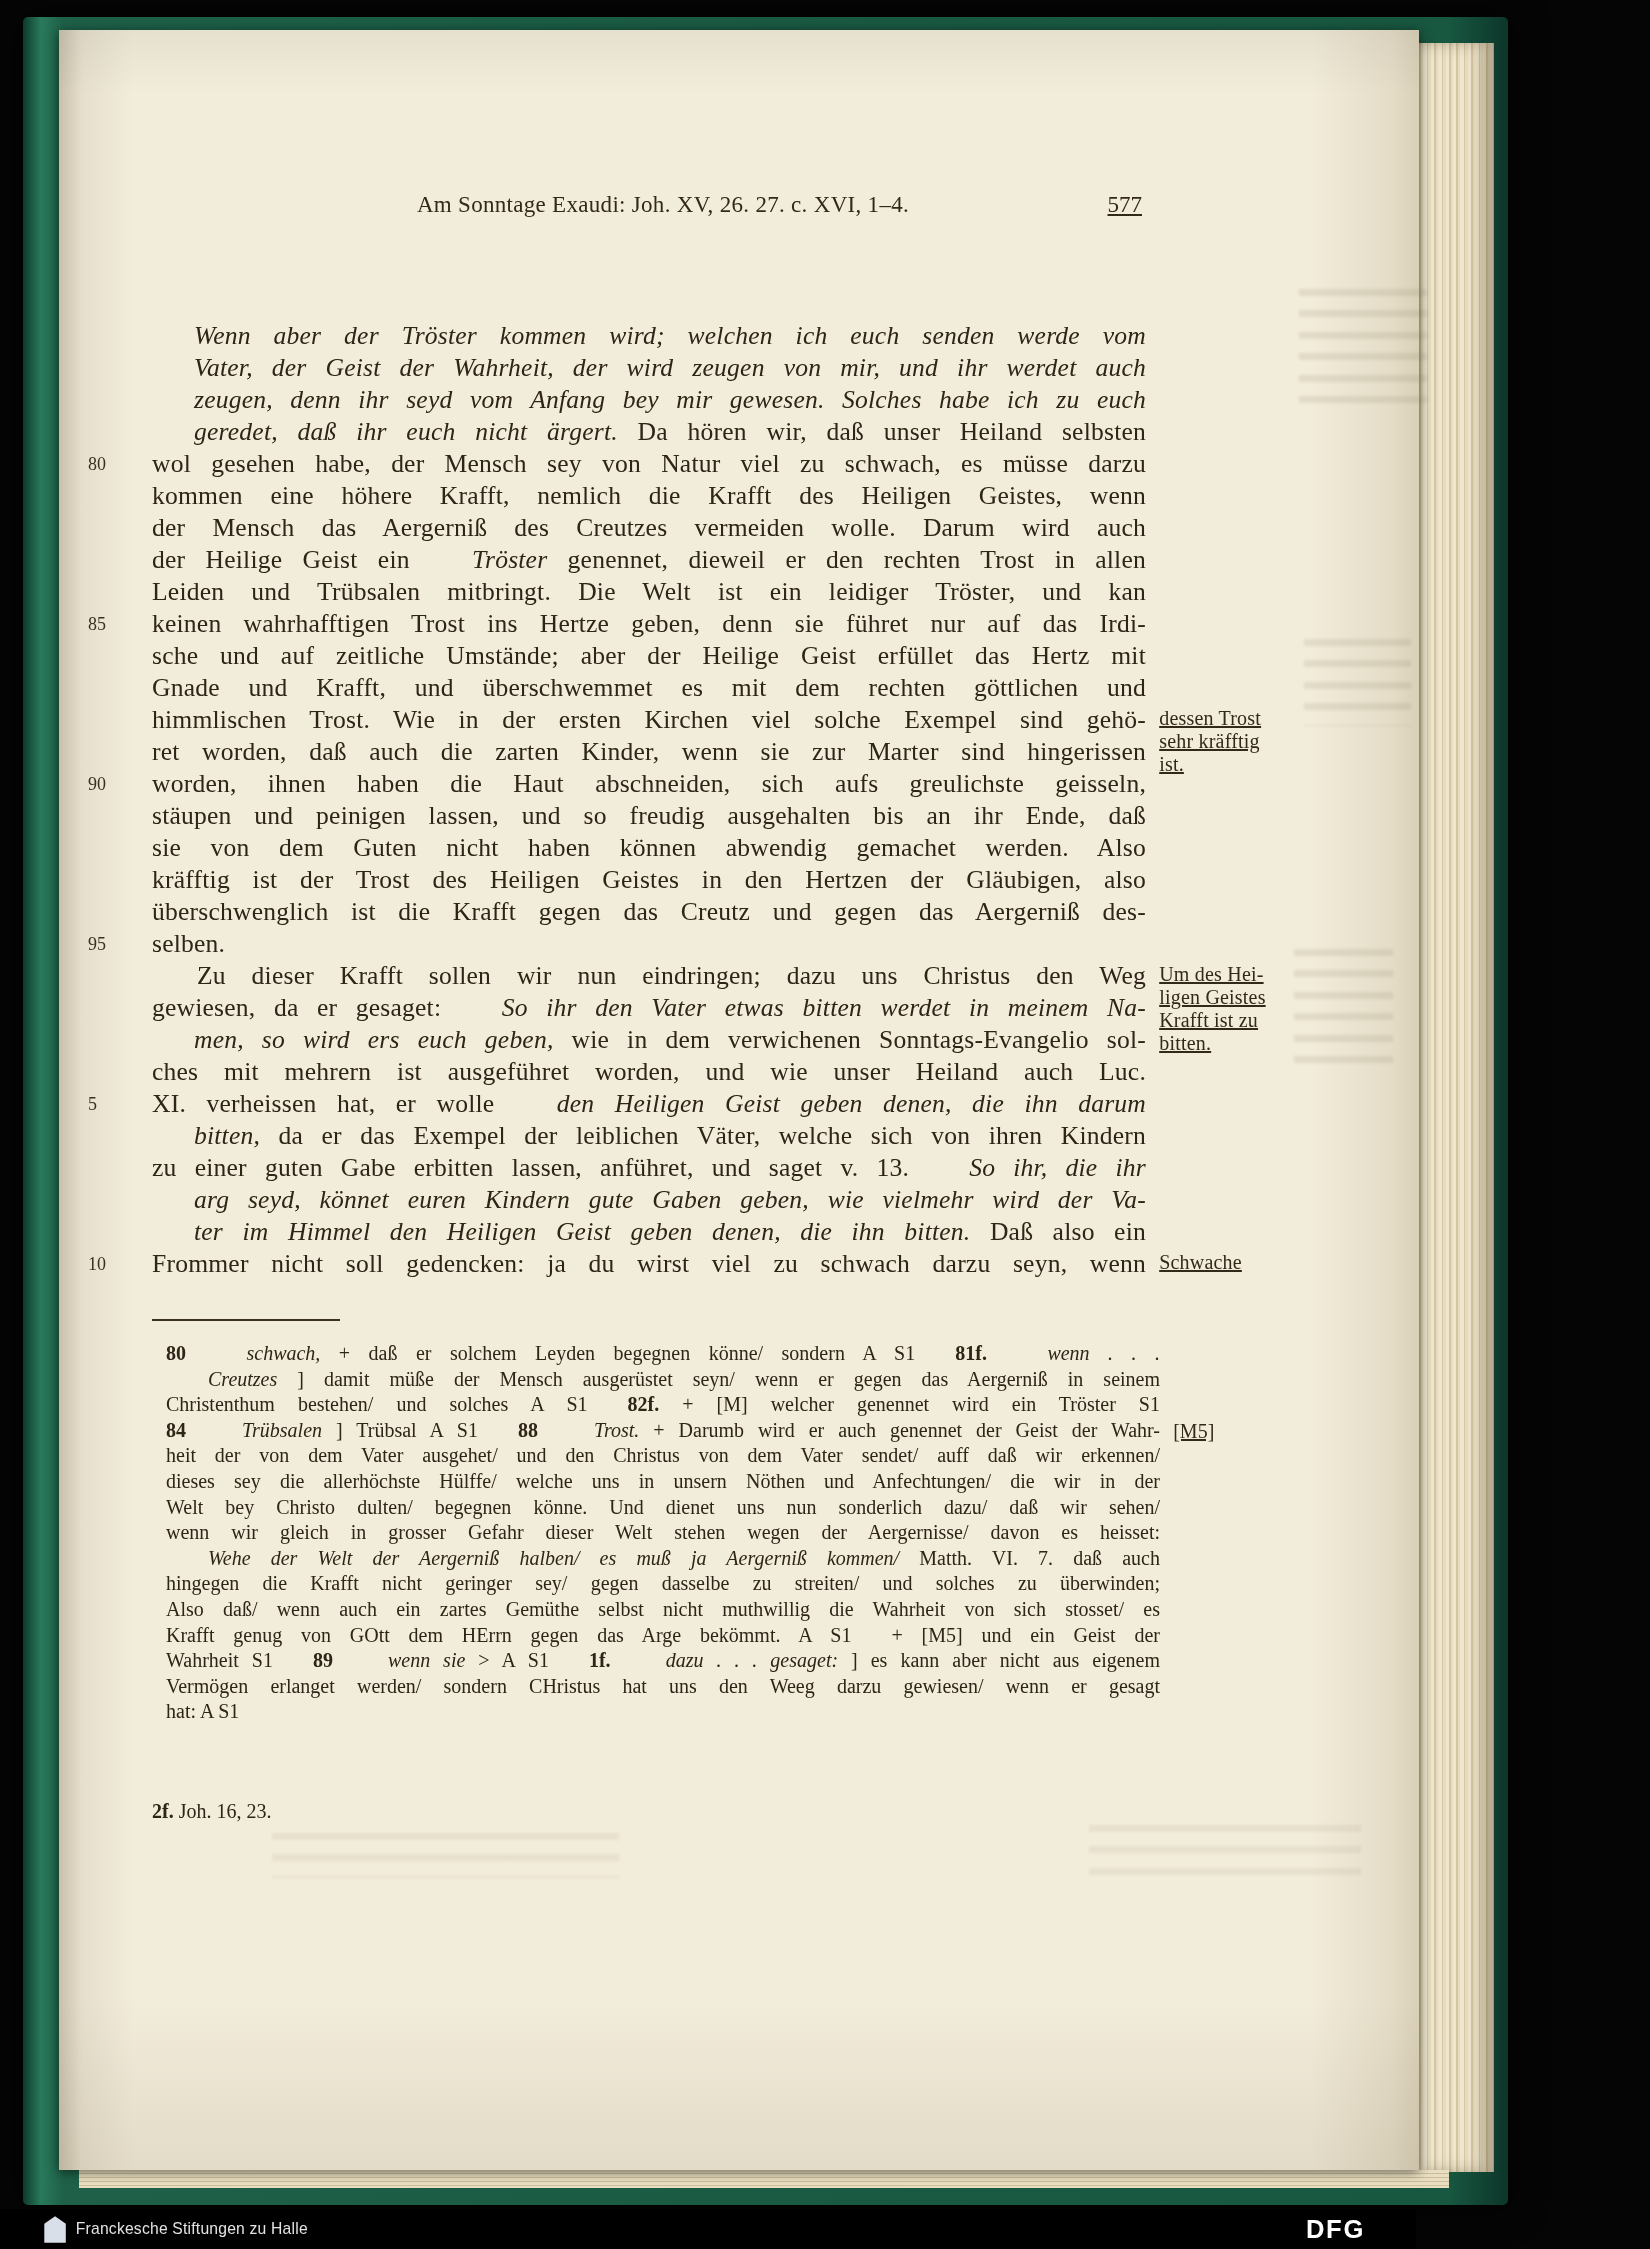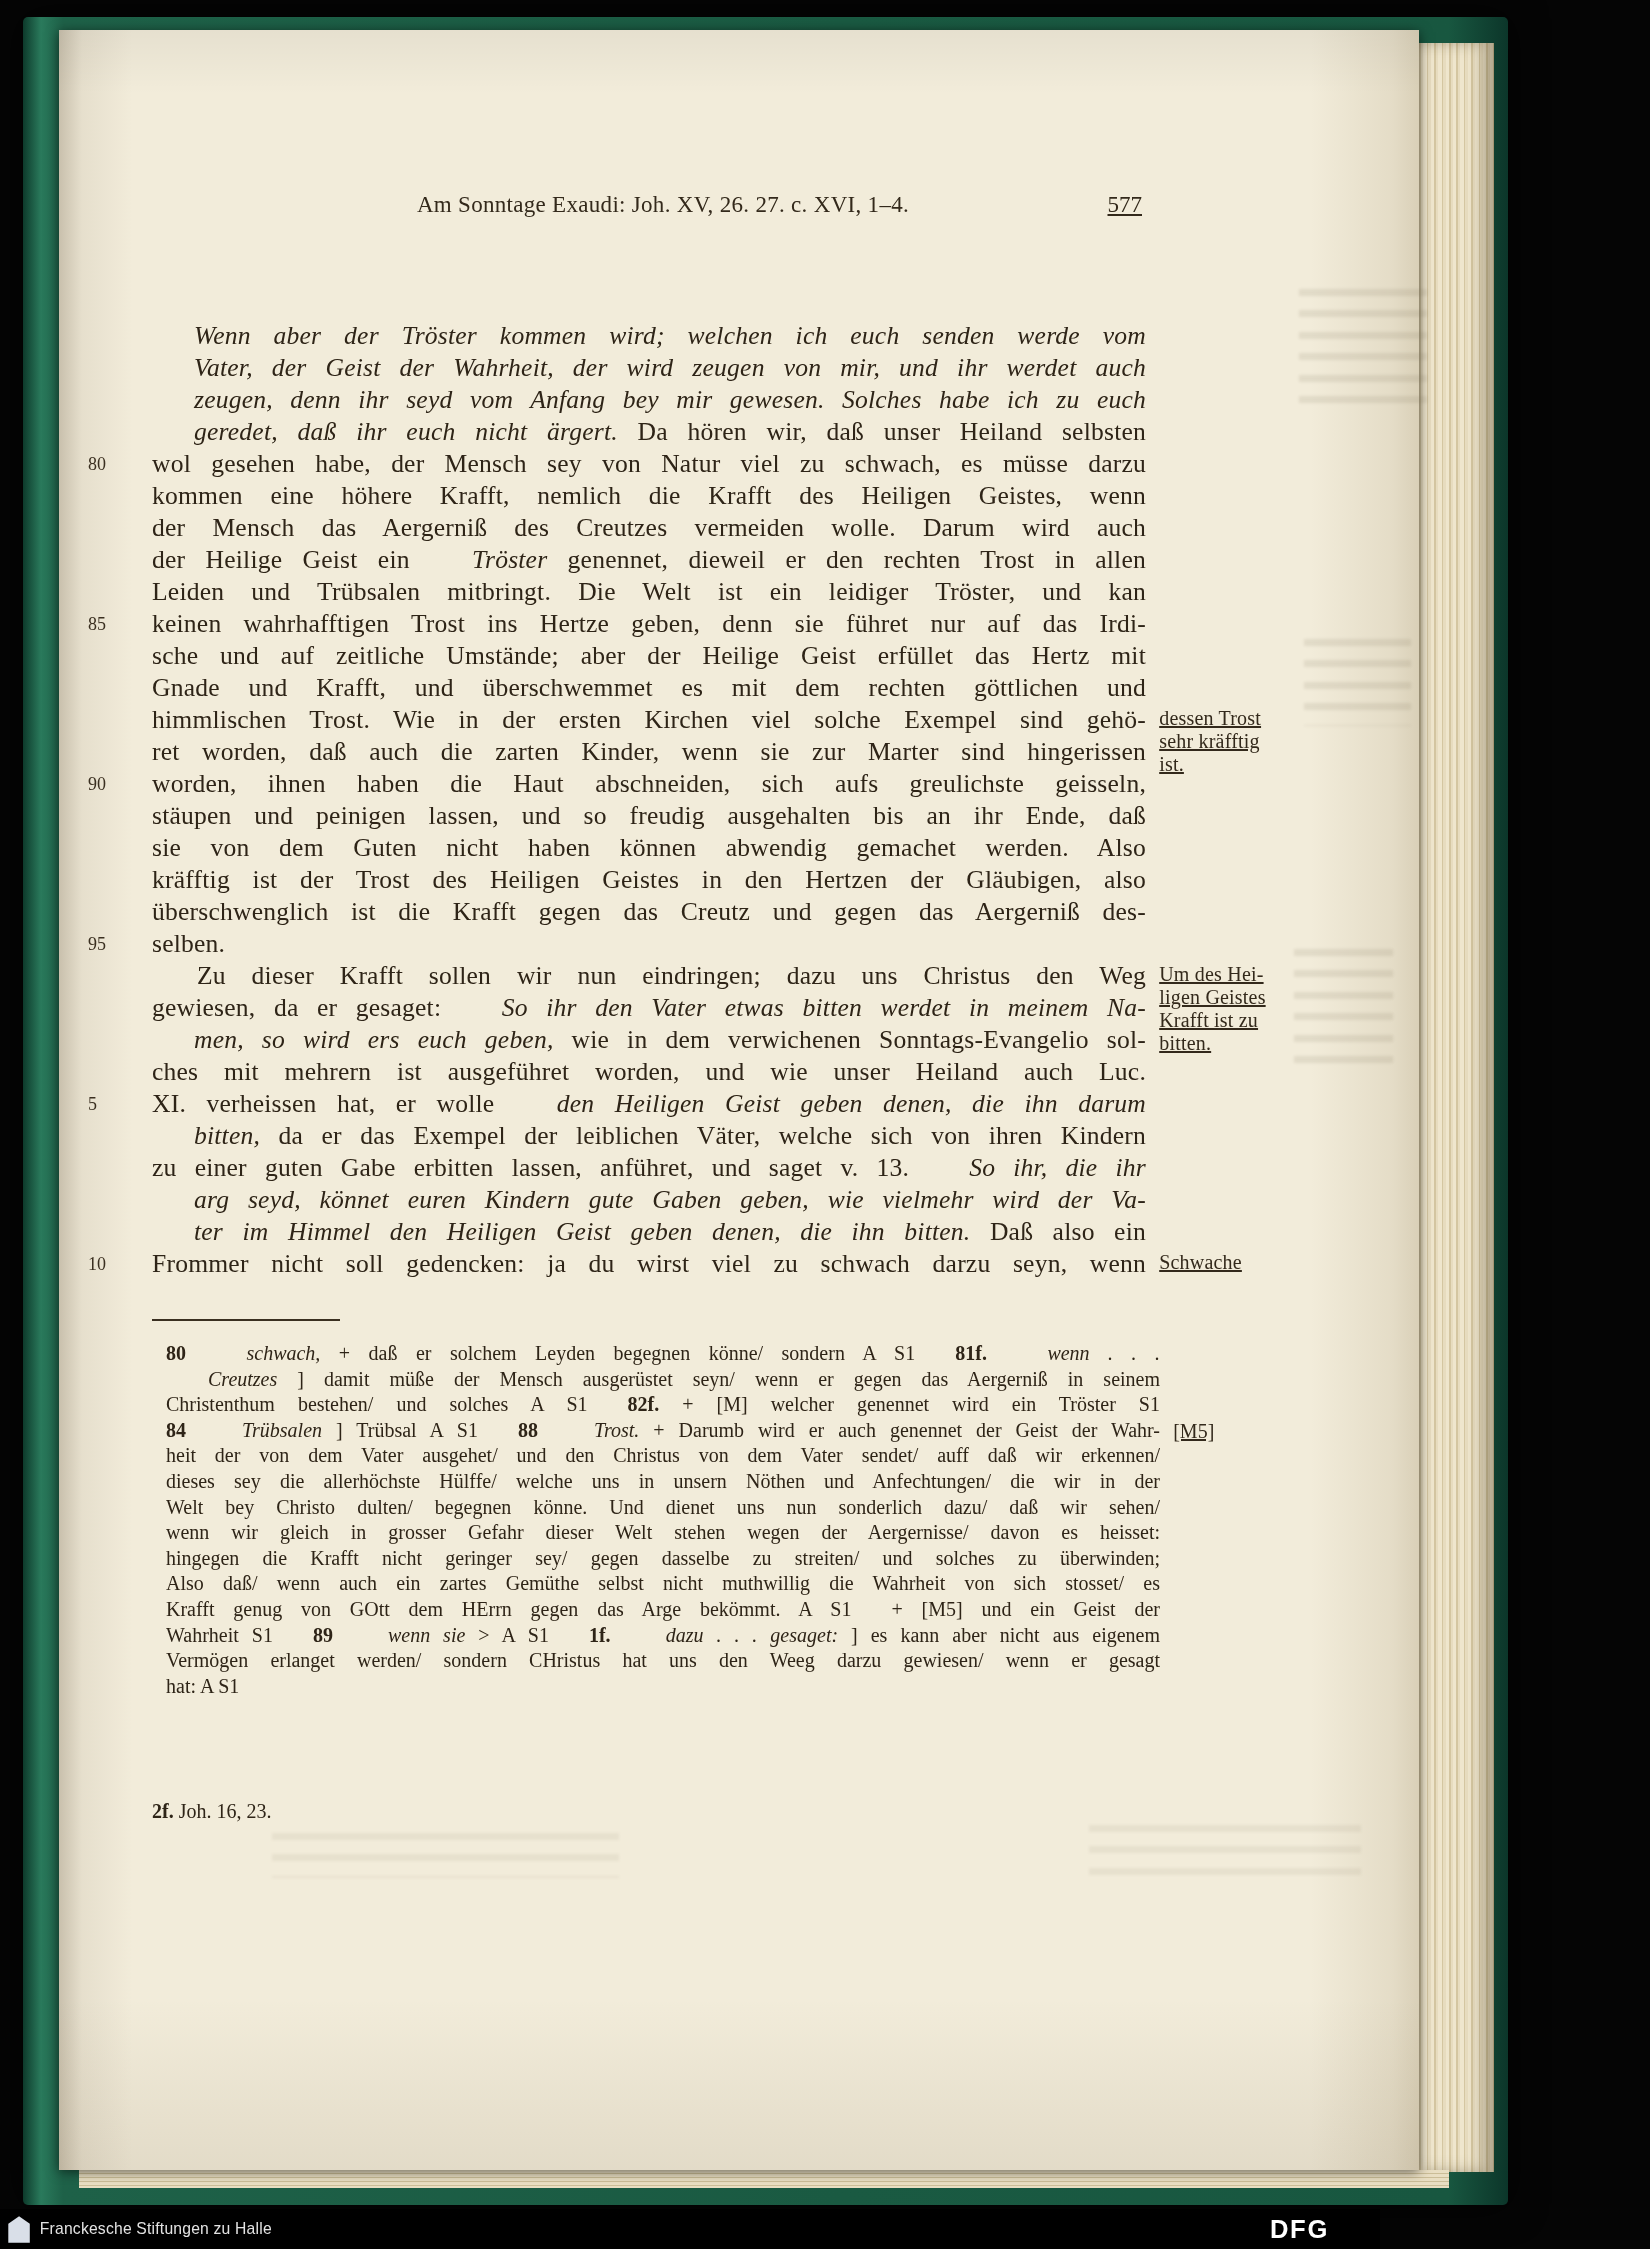--- a/index.html
+++ b/index.html
@@ -42,21 +42,21 @@
   .margin-note{position:absolute;left:calc(100% + 13.2px);top:2.5px;width:161px;
       font-size:20px;line-height:23px;text-align:left;text-align-last:left;
       text-indent:0;font-style:normal;font-weight:normal;color:#33291b;}
   .margin-note div{white-space:nowrap;text-decoration:underline;}
   
   .ghost{position:absolute;opacity:.45;filter:blur(1.7px);
       background:repeating-linear-gradient(180deg,rgba(120,110,86,.30) 0 6.6px,rgba(0,0,0,0) 6.6px 21.5px);}
   
   .footer-bar{position:absolute;left:0;bottom:0;width:1380px;height:41px;background:#000;
       display:flex;align-items:center;justify-content:space-between;
-      font-family:"Liberation Sans", sans-serif;}
+      font-family:"Liberation Sans", sans-serif;padding-left:36px;}
   .footer-left{display:flex;align-items:center;gap:10px;padding-left:8.3px;}
   .fs-logo{display:inline-block;width:21.5px;height:26.4px;background:#d9dfe8;
       clip-path:polygon(50% 0,100% 28%,100% 100%,0 100%,0 28%);}
   .footer-text{color:#e3e3e3;font-size:15.7px;letter-spacing:0.2px;}
   .dfg-logo{color:#ffffff;font-weight:bold;font-size:25.6px;letter-spacing:1.7px;padding-right:51px;}
 </style>
 </head>
 <body>
 
 <div class="screen">
@@ -122,20 +122,21 @@
         <div class="text-line"><span class="bd">80</span><span> </span><span class="it">schwach,</span><span> + daß er solchem Leyden begegnen könne/ sondern A S1  </span><span class="bd">81f.</span><span> </span><span class="it">wenn . . .</span></div>
         <div class="text-line"><span class="it">Creutzes</span><span> ] damit müße der Mensch ausgerüstet seyn/ wenn er gegen das Aergerniß in seinem</span></div>
         <div class="text-line"><span>Christenthum bestehen/ und solches A S1  </span><span class="bd">82f.</span><span> + [M] welcher genennet wird ein Tröster S1</span></div>
         <div class="text-line"><div class="margin-note">
             <div>[M5]</div>
           </div><span class="bd">84</span><span> </span><span class="it">Trübsalen</span><span> ] Trübsal A S1  </span><span class="bd">88</span><span> </span><span class="it">Trost.</span><span> + Darumb wird er auch genennet der Geist der Wahr-</span></div>
         <div class="text-line"><span>heit der von dem Vater ausgehet/ und den Christus von dem Vater sendet/ auff daß wir erkennen/</span></div>
         <div class="text-line"><span>dieses sey die allerhöchste Hülffe/ welche uns in unsern Nöthen und Anfechtungen/ die wir in der</span></div>
         <div class="text-line"><span>Welt bey Christo dulten/ begegnen könne. Und dienet uns nun sonderlich dazu/ daß wir sehen/</span></div>
         <div class="text-line"><span>wenn wir gleich in grosser Gefahr dieser Welt stehen wegen der Aergernisse/ davon es heisset:</span></div>
+        <div class="text-line"><span class="it">Wehe der Welt der Aergerniß halben/ es muß ja Aergerniß kommen/</span><span> Matth. VI. 7. daß auch</span></div>
         <div class="text-line"><span>hingegen die Krafft nicht geringer sey/ gegen dasselbe zu streiten/ und solches zu überwinden;</span></div>
         <div class="text-line"><span>Also daß/ wenn auch ein zartes Gemüthe selbst nicht muthwillig die Wahrheit von sich stosset/ es</span></div>
         <div class="text-line"><span>Krafft genug von GOtt dem HErrn gegen das Arge bekömmt. A S1  + [M5] und ein Geist der</span></div>
         <div class="text-line"><span>Wahrheit S1  </span><span class="bd">89</span><span> </span><span class="it">wenn sie</span><span> &gt; A S1  </span><span class="bd">1f.</span><span> </span><span class="it">dazu . . . gesaget:</span><span> ] es kann aber nicht aus eigenem</span></div>
         <div class="text-line"><span>Vermögen erlanget werden/ sondern CHristus hat uns den Weeg darzu gewiesen/ wenn er gesagt</span></div>
         <div class="text-line end"><span>hat: A S1</span></div>
       </div>
 
     <div class="reference-block" id="reference-line">
         <div class="text-line end"><span class="bd">2f.</span><span> Joh. 16, 23.</span></div>

